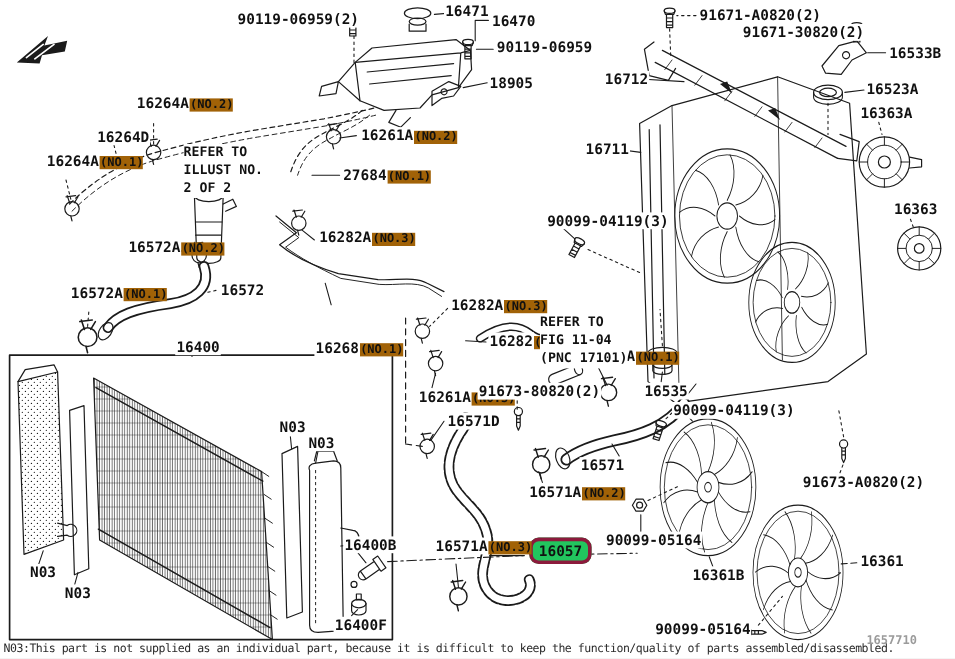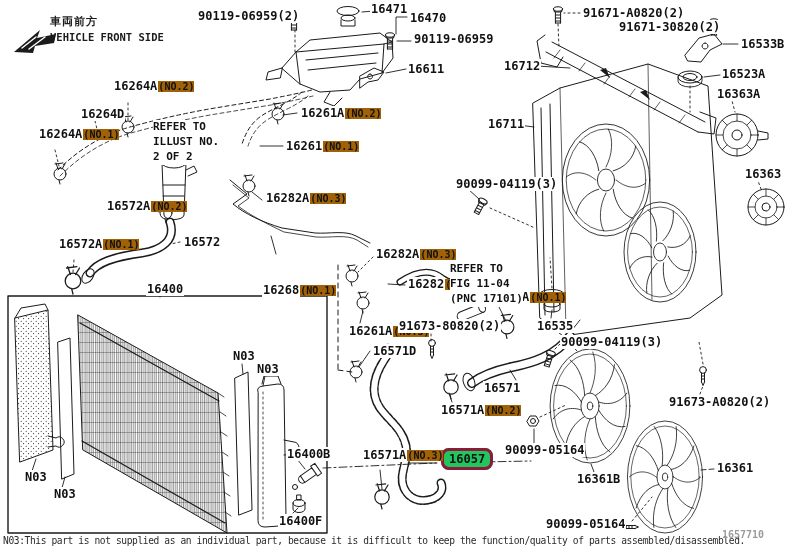--- a/index.html
+++ b/index.html
@@ -364,36 +364,32 @@
       <path d="M265,376 L263,386"></path>
       <path d="M323,468 L436,463 M482,462 L531,461" stroke-dasharray="8 3 2 3"></path>
       <path d="M295,30 V52" stroke-dasharray="2 3"></path>
       <path d="M558,24 L559,48" stroke-dasharray="2 3"></path>
       <path d="M552,288 L550,258" stroke-dasharray="2 3"></path>
       <path d="M690,86 V112" stroke-dasharray="2 3"></path>
       <path d="M565,338 L577,351" stroke-dasharray="4 3"></path>
     </g>
   </svg>
 
-  <div class="front-marker">
-    <div class="jp">車両前方</div>
-    <div class="en">VEHICLE FRONT SIDE</div>
-  </div>
 
   <div id="labels">
       <div class="part-label" style="left: 197px; top: 10px;"><span>90119-06959(2)</span></div>
       <div class="part-label" style="left: 370px; top: 3px;"><span>16471</span></div>
       <div class="part-label" style="left: 409px; top: 12px;"><span>16470</span></div>
       <div class="part-label" style="left: 413px; top: 33px;"><span>90119-06959</span></div>
-      <div class="part-label" style="left: 407px; top: 63px;"><span>16611</span></div>
+      <div class="part-label" style="left: 407px; top: 63px;"><span>18905</span></div>
       <div class="part-label" style="left: 113px; top: 80px;"><span>16264A</span><div class="sub">(NO.2)</div></div>
       <div class="part-label" style="left: 80px; top: 108px;"><span>16264D</span></div>
       <div class="part-label" style="left: 38px; top: 128px;"><span>16264A</span><div class="sub">(NO.1)</div></div>
       <div class="part-label" style="left: 300px; top: 107px;"><span>16261A</span><div class="sub">(NO.2)</div></div>
-      <div class="part-label" style="left: 285px; top: 140px;"><span>16261</span><div class="sub">(NO.1)</div></div>
+      <div class="part-label" style="left: 285px; top: 140px;"><span>27684</span><div class="sub">(NO.1)</div></div>
       <div class="part-label" style="left: 106px; top: 200px;"><span>16572A</span><div class="sub">(NO.2)</div></div>
       <div class="part-label" style="left: 183px; top: 236px;"><span>16572</span></div>
       <div class="part-label" style="left: 58px; top: 238px;"><span>16572A</span><div class="sub">(NO.1)</div></div>
       <div class="part-label" style="left: 265px; top: 192px;"><span>16282A</span><div class="sub">(NO.3)</div></div>
       <div class="part-label" style="left: 262px; top: 256px; margin-top: 28px;"><span>16268</span><div class="sub">(NO.1)</div></div>
       <div class="part-label" style="left: 375px; top: 248px;"><span>16282A</span><div class="sub">(NO.3)</div></div>
       <div class="part-label" style="left: 407px; top: 278px;"><span>16282</span><div class="sub">(NO.1)</div></div>
       <div class="part-label" style="left: 348px; top: 325px;"><span>16261A</span><div class="sub">(NO.3)</div></div>
       <div class="part-label" style="left: 398px; top: 320px;"><span>91673-80820(2)</span></div>
       <div class="part-label" style="left: 372px; top: 345px;"><span>16571D</span></div>

